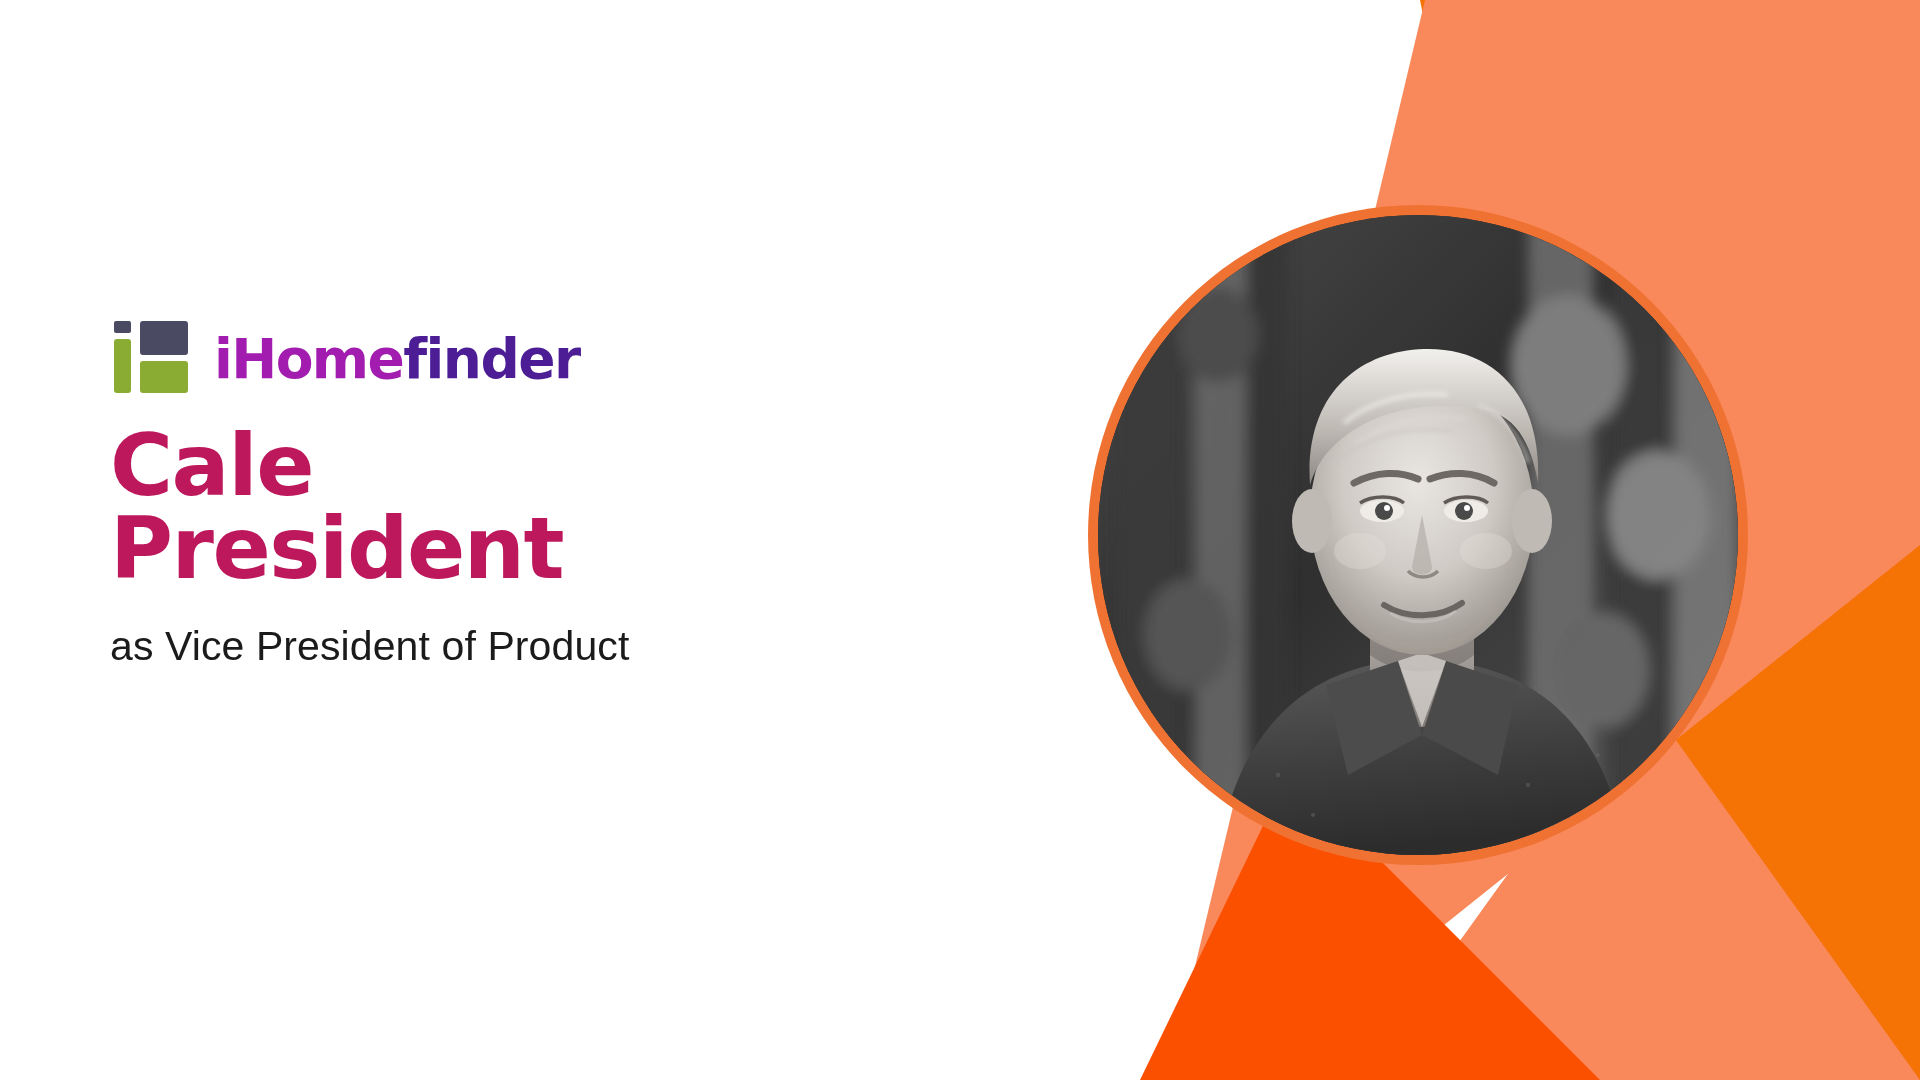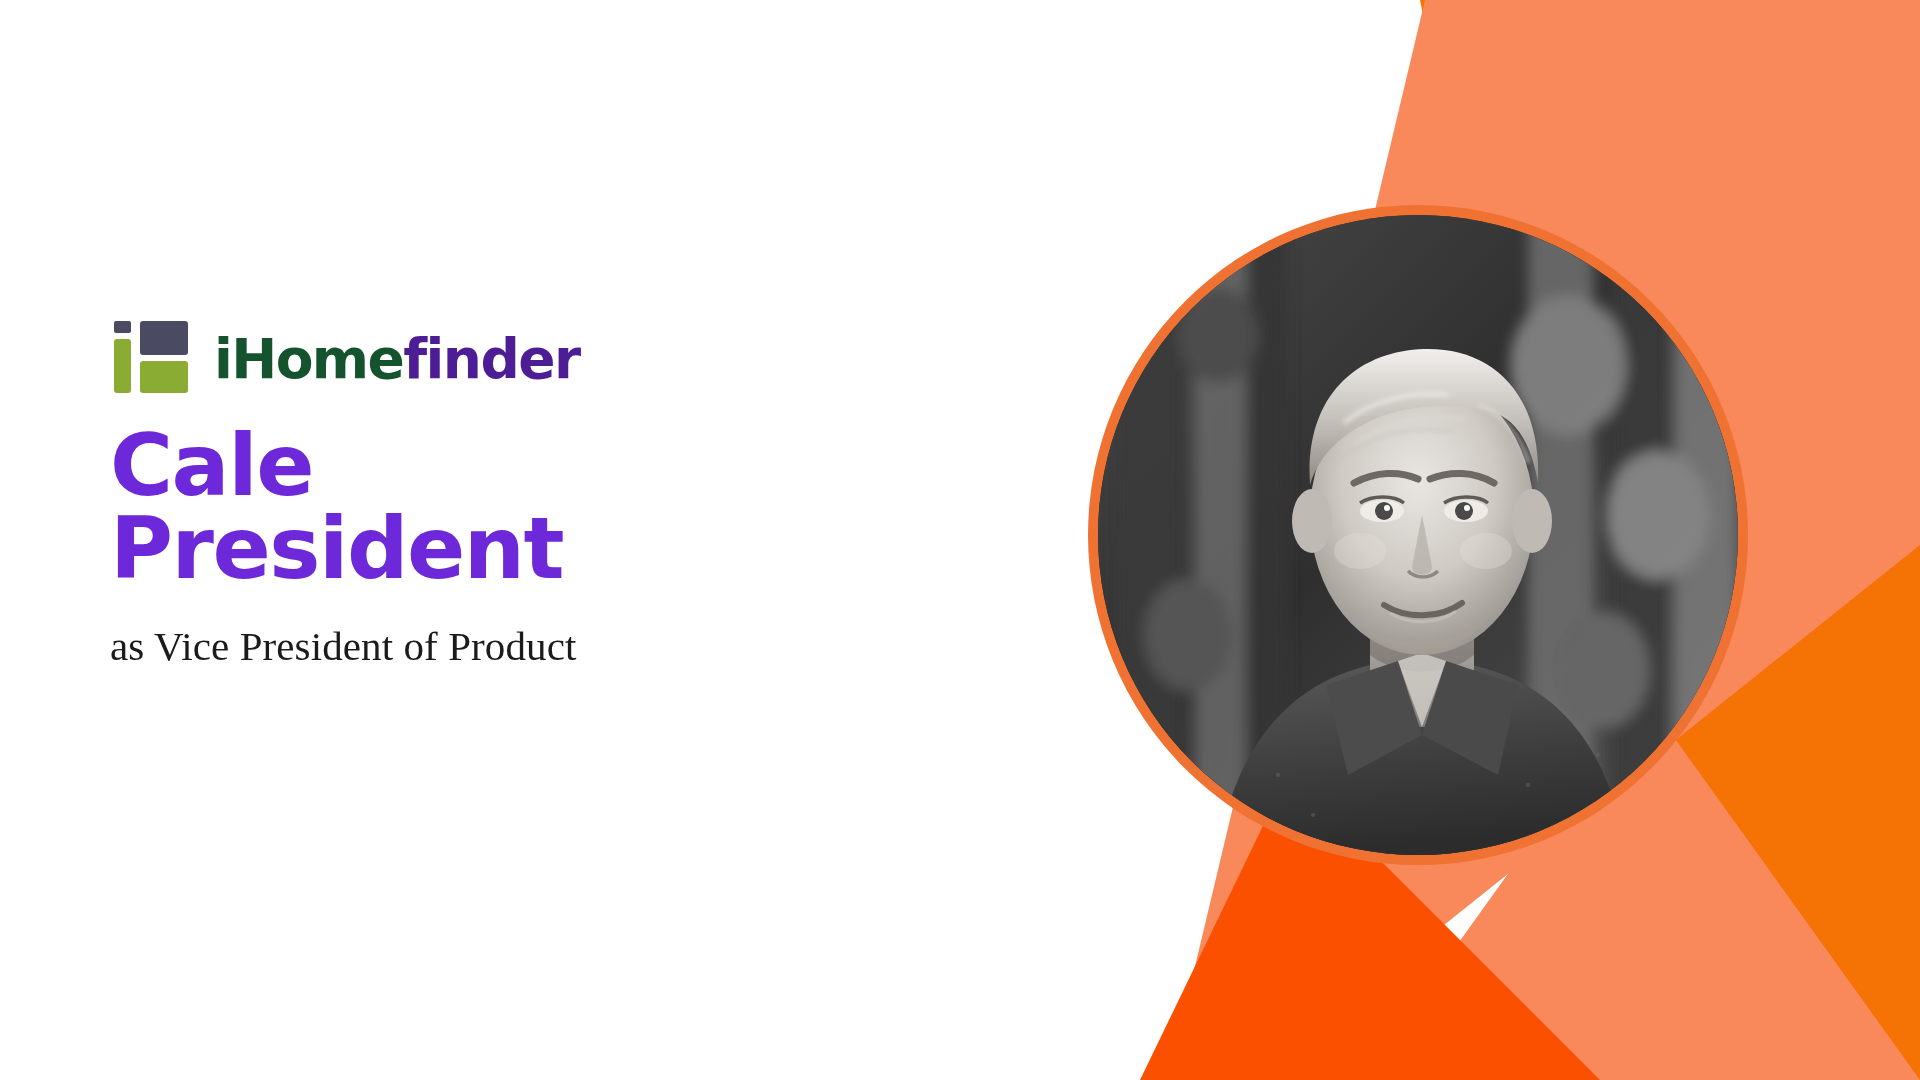--- a/index.html
+++ b/index.html
@@ -53,51 +53,51 @@
   #logo-wordmark {
     font-family: "DejaVu Sans", "Liberation Sans", sans-serif;
     font-weight: 700;
     font-size: 55px;
     letter-spacing: -1.6px;
     line-height: 1;
     white-space: nowrap;
     position: relative;
     top: 2px;
   }
-  .word-dark { color: #14532d; }
+  .word-dark { color: #a21caf; }
   .word-green { color: #4c1d95; }
 
   
   #appointed-line {
     margin-top: 38px;
     font-family: "DejaVu Sans", "Liberation Sans", sans-serif;
     font-weight: 400;
     font-size: 43px;
     color: #1b1b1b;
     letter-spacing: 0.2px;
     line-height: 1.1;
   }
 
   
   #person-name {
     margin-top: 28px;
     font-family: "DejaVu Sans", "Liberation Sans", sans-serif;
     font-weight: 700;
     font-size: 86px;
     line-height: 0.96;
-    color: #6d28d9;
+    color: #be185d;
     letter-spacing: -1.5px;
     max-width: 520px;
   }
   #person-name .name-line { display: block; }
 
   
   #person-role {
     margin-top: 34px;
-    font-family: Liberation Serif, serif;
+    font-family: Liberation Sans, sans-serif;
     font-weight: 400;
     font-size: 41px;
     color: #1b1b1b;
     letter-spacing: 0.1px;
     line-height: 1.15;
   }
   #portrait-frame {
     position: absolute;
     left: 1088px;
     top: 205px;

